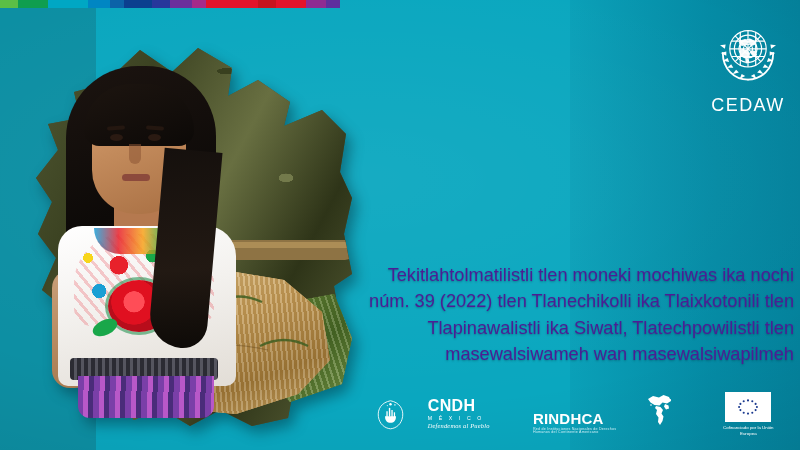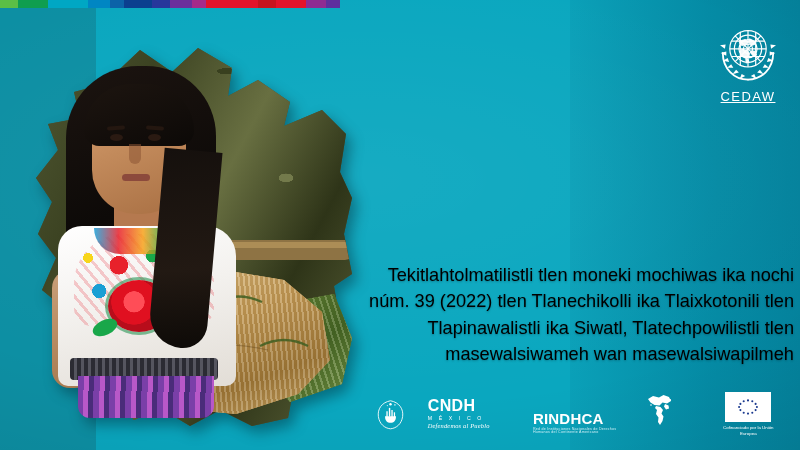--- a/index.html
+++ b/index.html
@@ -99,25 +99,25 @@
   .skirt{position:absolute;left:26px;top:318px;width:136px;height:42px;border-radius:0 0 12px 12px;
     background:repeating-linear-gradient(92deg,#7a3fa8 0 6px,#b858c8 6px 11px,#4a2c7a 11px 16px);}
   .arm{position:absolute;left:0px;top:212px;width:40px;height:118px;border-radius:18px;
     background:linear-gradient(170deg,#caa079 0%,#a87a4f 100%);}
 
   
   .right-col{position:absolute;left:352px;top:0;width:448px;height:450px;z-index:30;}
   .kicker{position:absolute;right:130px;top:83px;color:#fff;font-size:17px;font-weight:bold;
     letter-spacing:.1px;white-space:nowrap;text-shadow:0 1px 2px rgba(0,40,50,.35);}
   .un-logo{position:absolute;right:12px;top:18px;width:80px;height:88px;text-align:center;}
-  .cedaw-label{color:#fff;font-size:13px;letter-spacing:1.4px;margin-top:1px;text-decoration:underline;}
+  .cedaw-label{color:#fff;font-size:18px;letter-spacing:1.4px;margin-top:7px;}
 
   .title-es{position:absolute;left:12px;top:140px;width:430px;color:#fff;text-align:right;
     font-size:18.6px;font-weight:bold;line-height:1.42;text-shadow:0 1px 2px rgba(0,40,50,.35);}
-  .title-nah{position:absolute;left:12px;top:262px;width:430px;color:#000000;text-align:right;
+  .title-nah{position:absolute;left:12px;top:262px;width:430px;color:#4c1d95;text-align:right;
     font-size:18.2px;line-height:1.45;text-shadow:0 1px 2px rgba(0,40,50,.35);}
 
   
   .logobar{position:absolute;left:352px;bottom:8px;width:448px;height:56px;z-index:30;
     display:flex;align-items:center;justify-content:space-around;}
   .logo-cndh{display:flex;align-items:center;gap:21px;}
   .cndh-mark{width:33px;height:33px;position:relative;}
   .cndh-text{line-height:1;}
   .cndh-main{color:#fff;font-size:16px;font-weight:bold;letter-spacing:.4px;}
   .cndh-sub{color:#fff;font-size:5.2px;letter-spacing:2.6px;margin-top:2px;}

